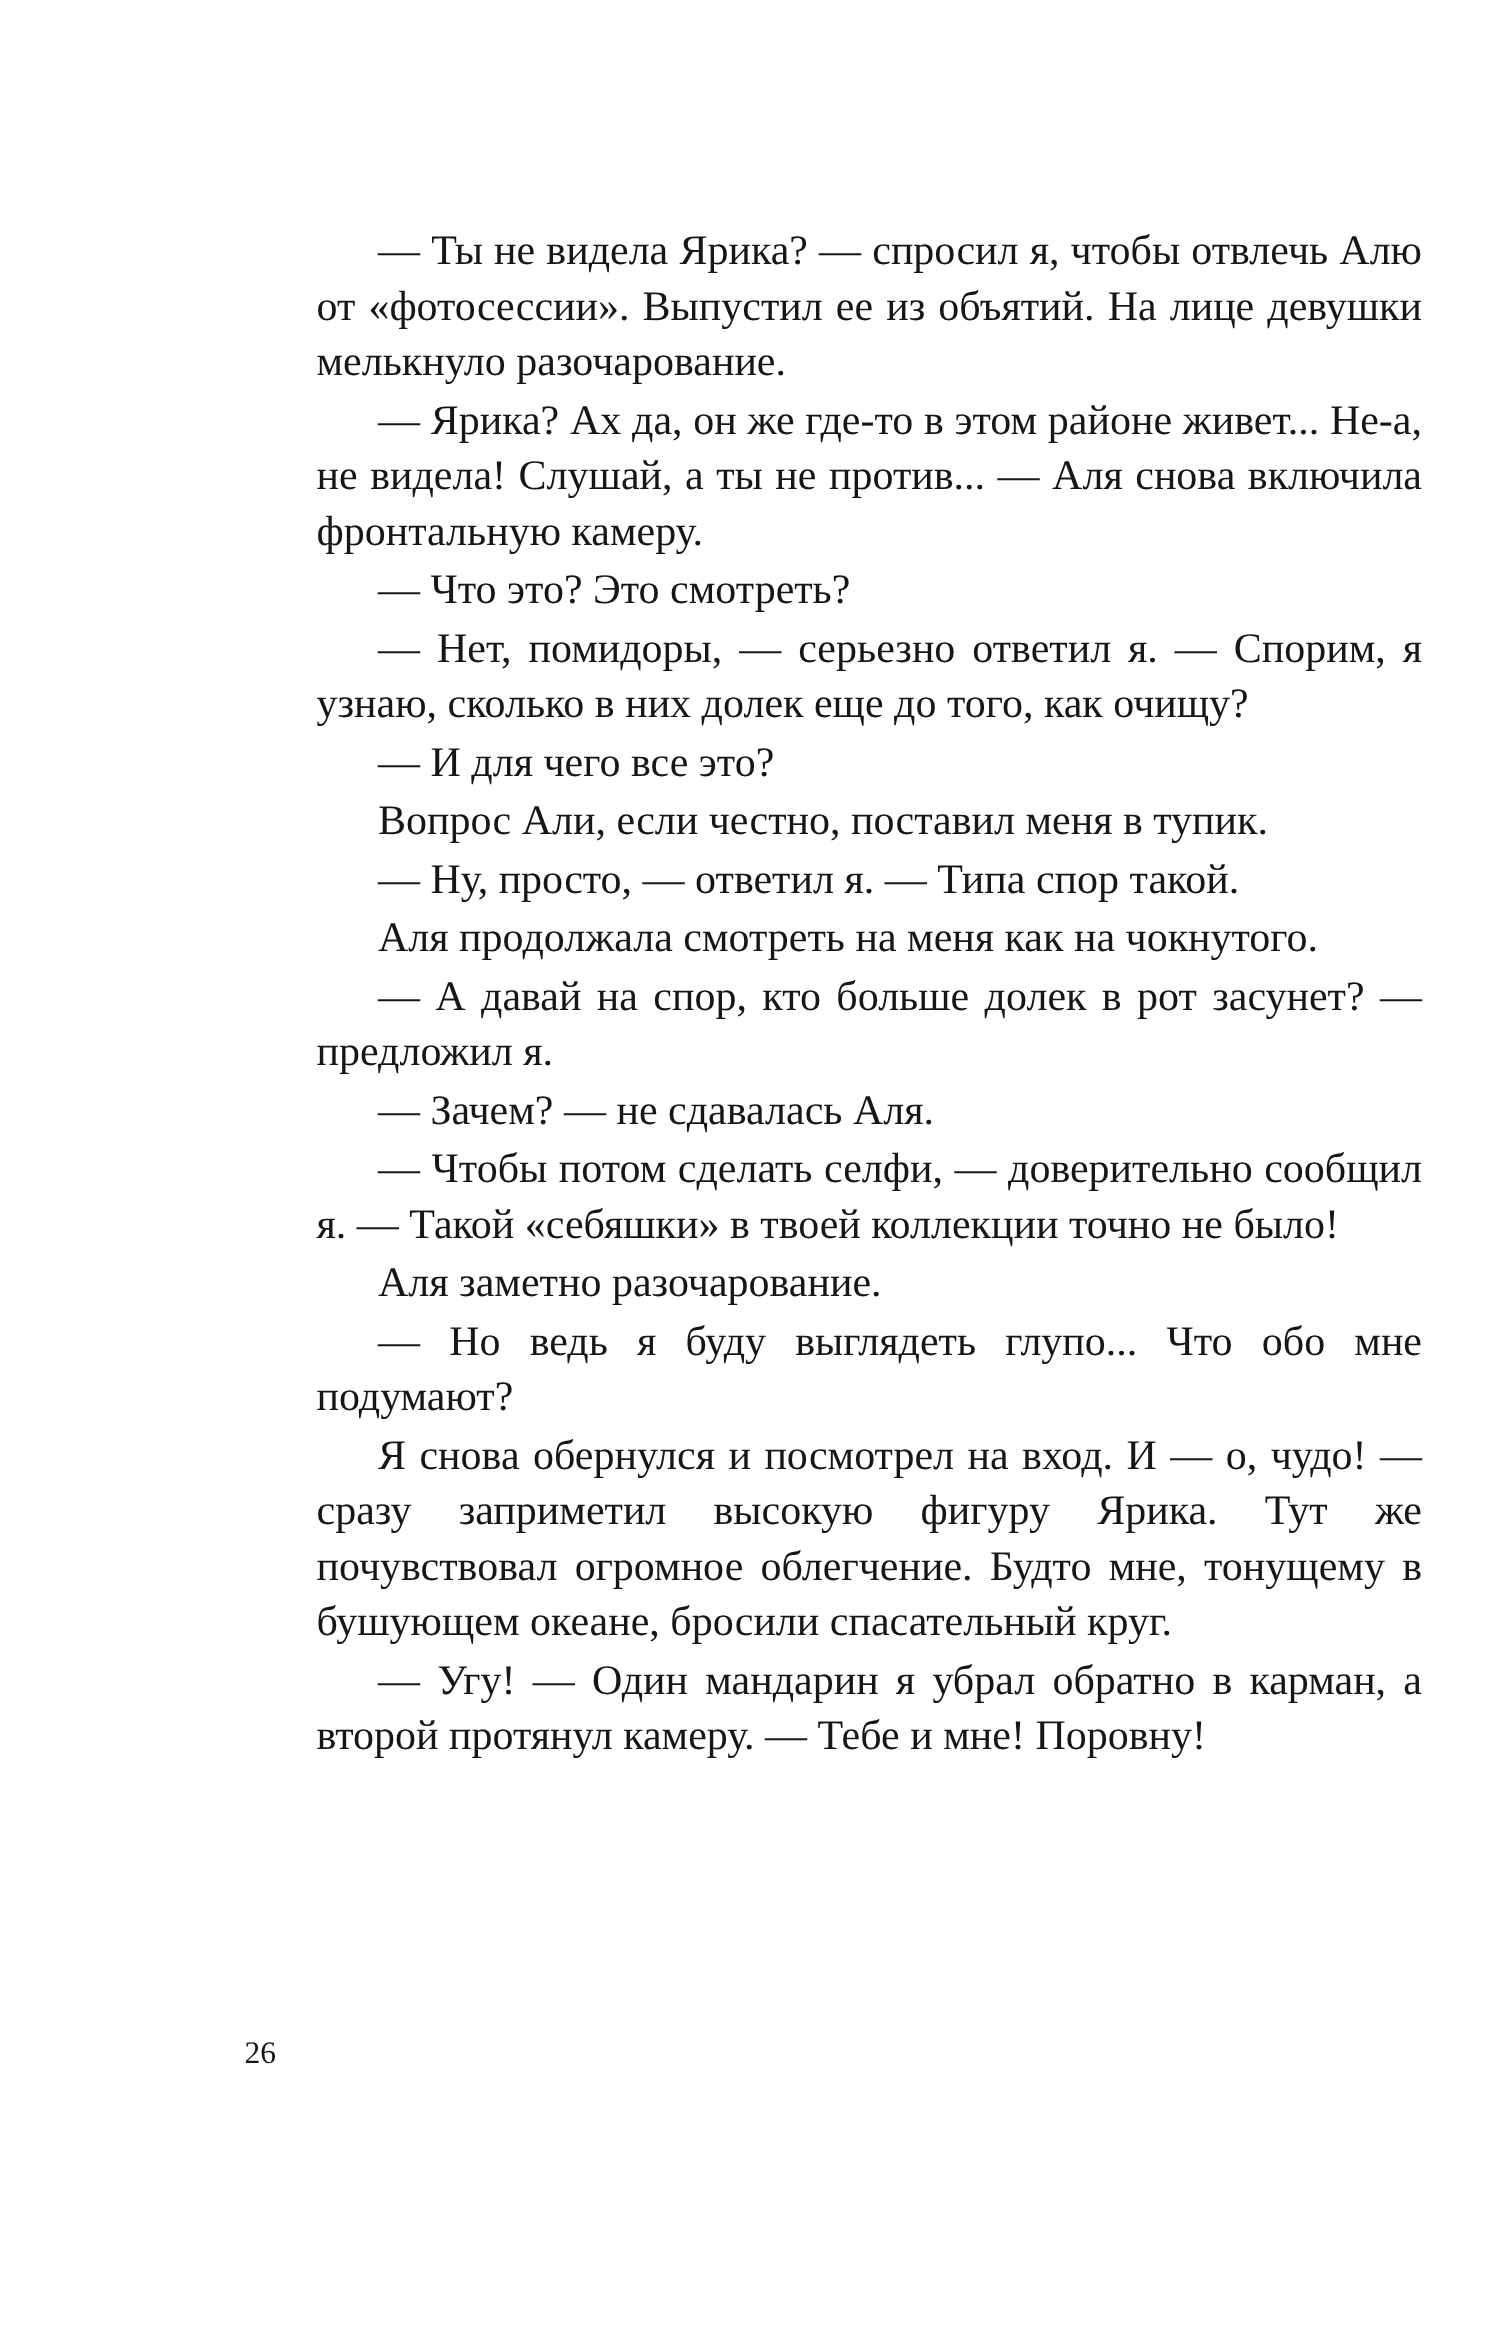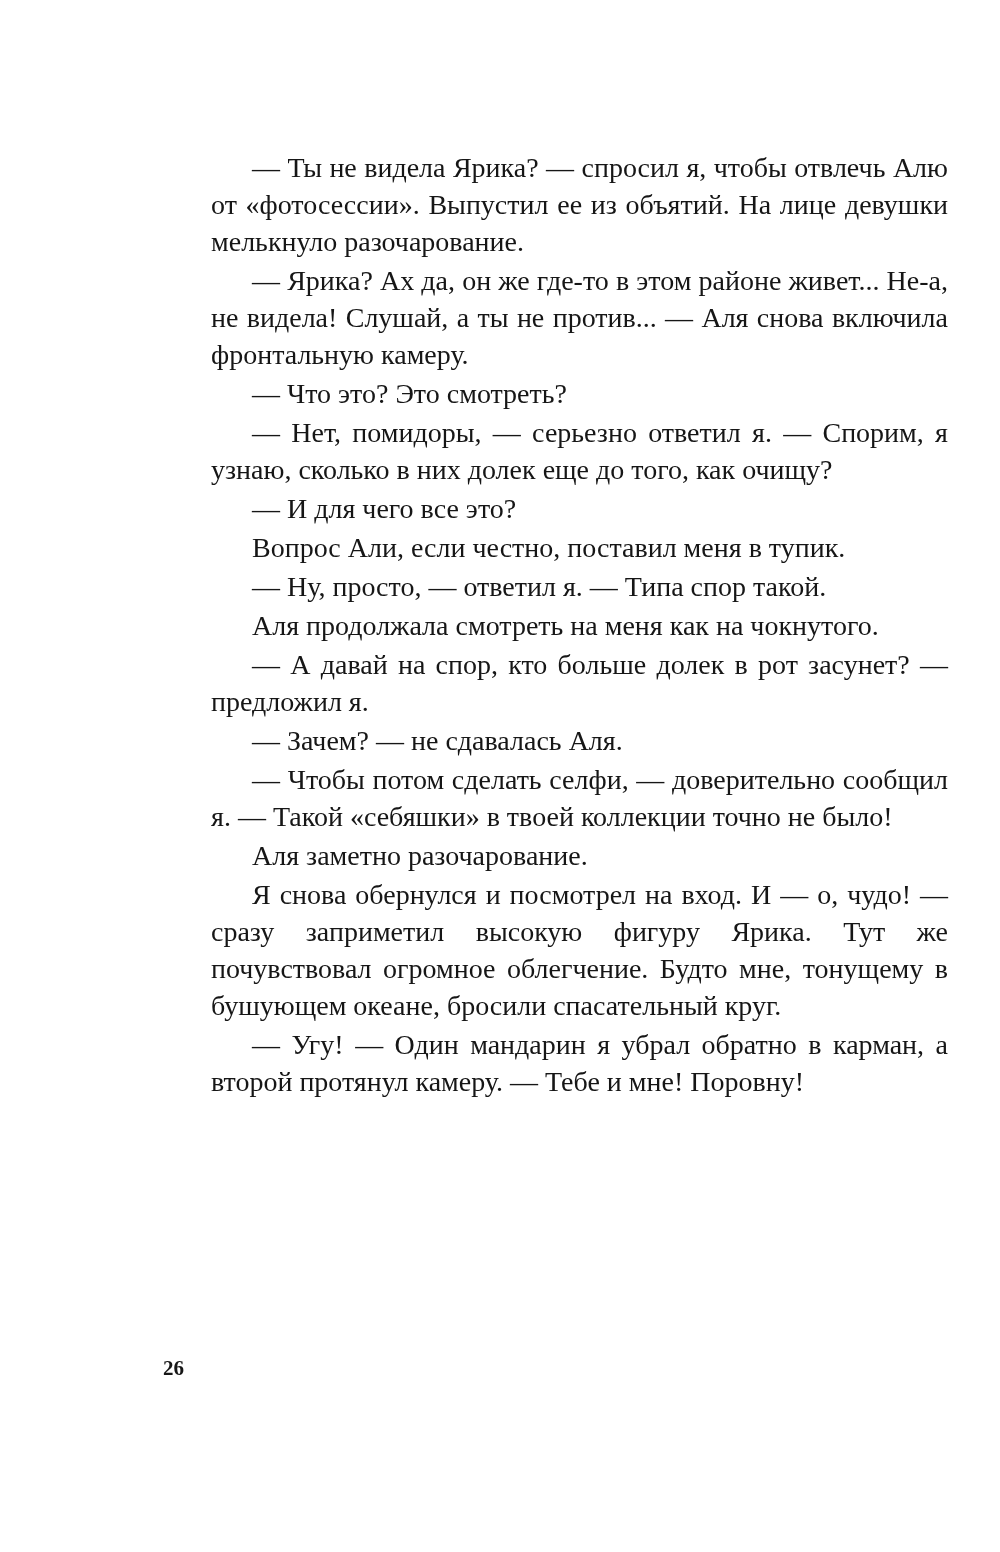--- a/index.html
+++ b/index.html
@@ -45,21 +45,21 @@
   }
   .text-block p {
     margin: 0 0 2px 0;
     padding: 0;
     text-indent: 41px;
   }
   .page-number {
     position: absolute;
     left: 163px;
     top: 1356px;
-    font-weight: bold;
+    font-weight: normal;
     font-size: 21px;
     color: #161616;
   }
 </style>
 </head>
 <body>
 
 <div class="book-page">
 
 
@@ -69,19 +69,20 @@
     <p>— Что это? Это смотреть?</p>
     <p>— Нет, помидоры, — серьезно ответил я. — Спорим, я узнаю, сколько в них долек еще до того, как очищу?</p>
     <p>— И для чего все это?</p>
     <p>Вопрос Али, если честно, поставил меня в тупик.</p>
     <p>— Ну, просто, — ответил я. — Типа спор такой.</p>
     <p>Аля продолжала смотреть на меня как на чокнутого.</p>
     <p>— А давай на спор, кто больше долек в рот засунет? — предложил я.</p>
     <p>— Зачем? — не сдавалась Аля.</p>
     <p>— Чтобы потом сделать селфи, — доверительно сообщил я. — Такой «себяшки» в твоей коллекции точно не было!</p>
     <p>Аля заметно разочарование.</p>
+    <p>— Но ведь я буду выглядеть глупо... Что обо мне подумают?</p>
     <p>Я снова обернулся и посмотрел на вход. И — о, чудо! — сразу заприметил высокую фигуру Ярика. Тут же почувствовал огромное облегчение. Будто мне, тонущему в бушующем океане, бросили спасательный круг.</p>
     <p>— Угу! — Один мандарин я убрал обратно в карман, а второй протянул камеру. — Тебе и мне! Поровну!</p>
   </div>
 
   <div class="page-number">26</div>
 
 </div>
 
 </body></html>

